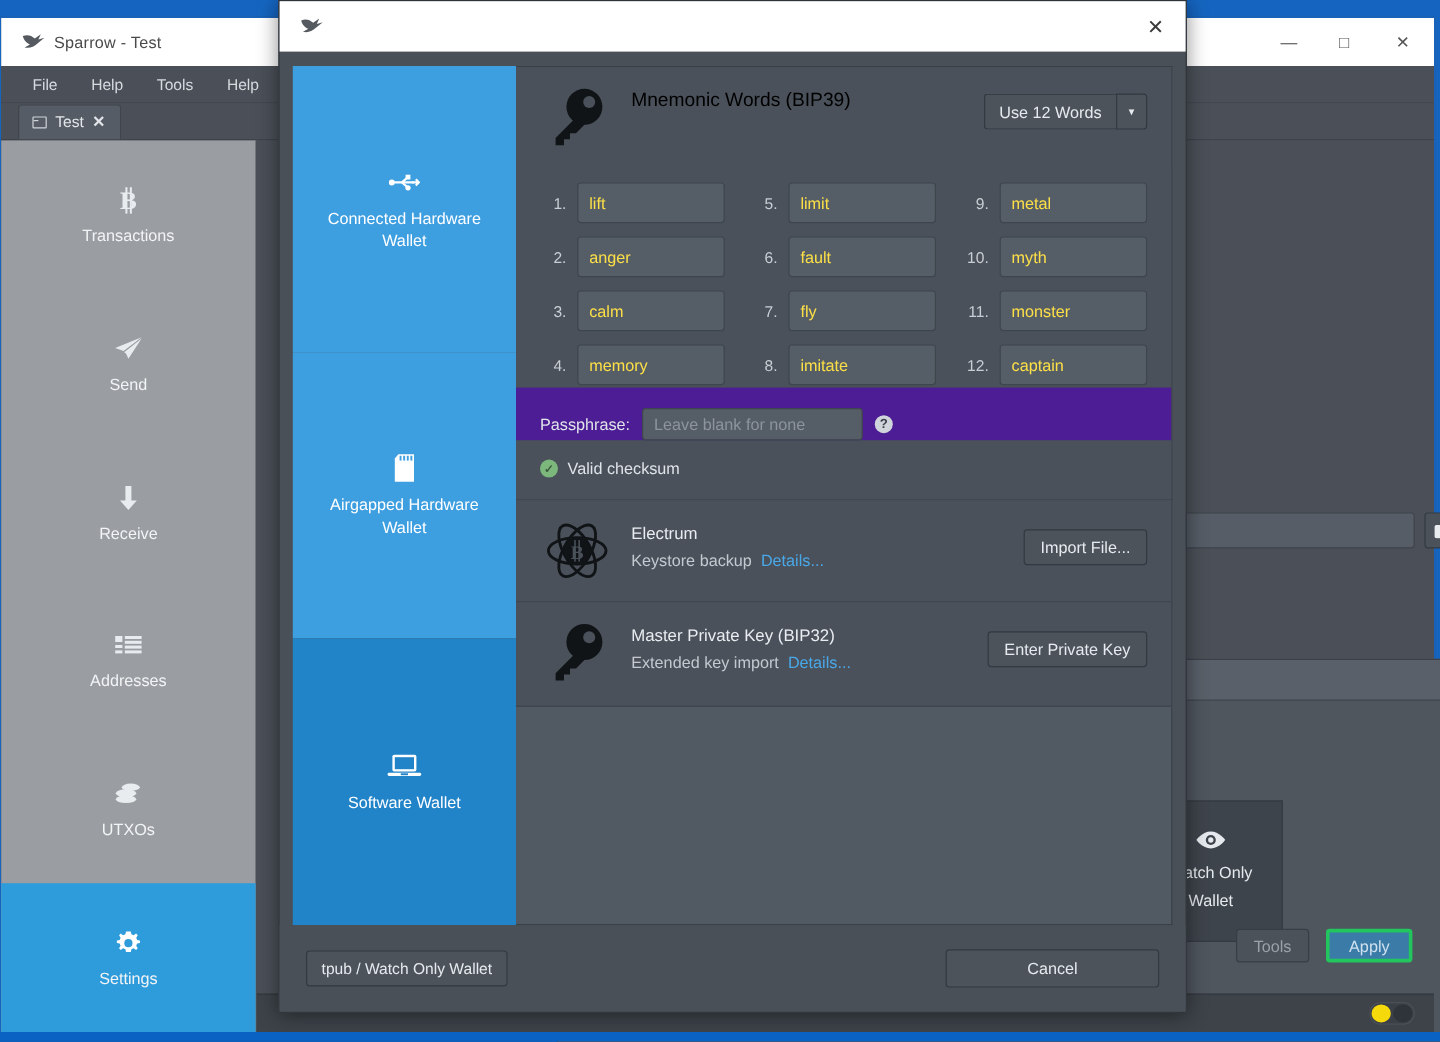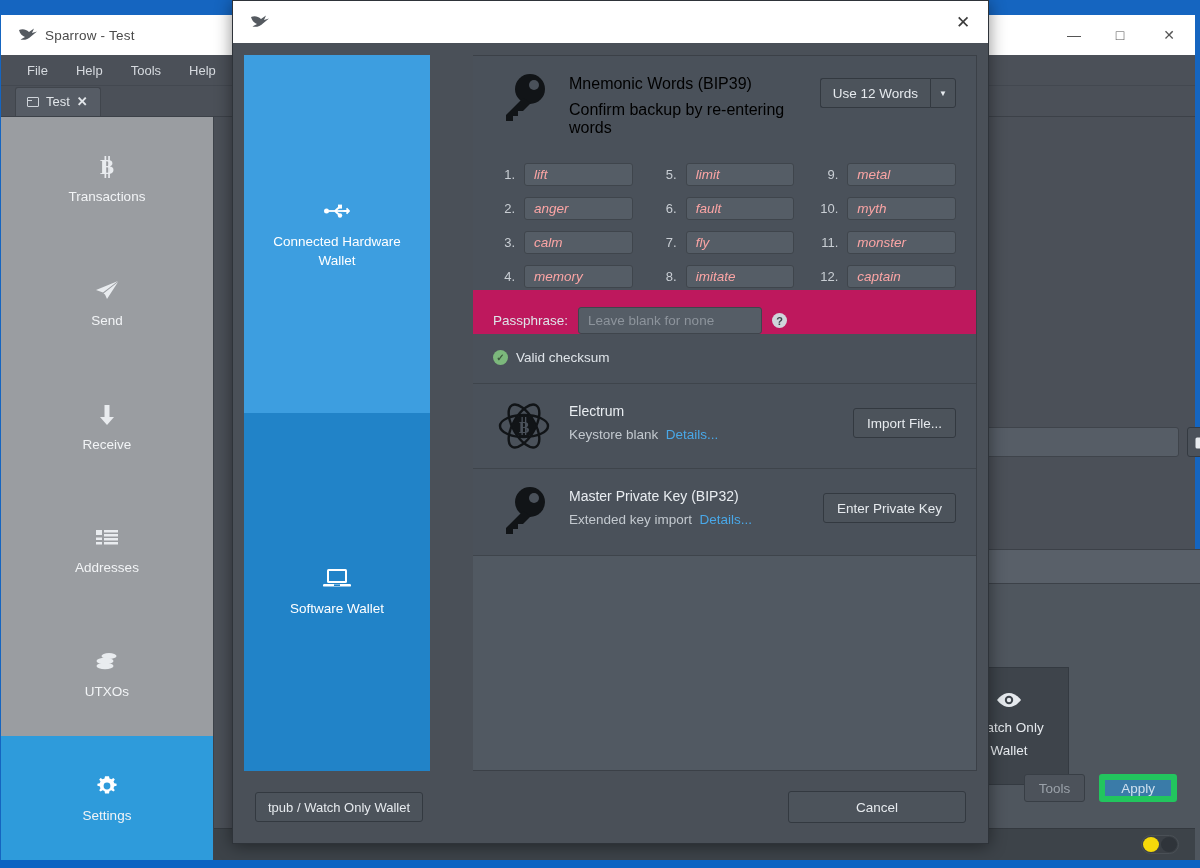--- a/index.html
+++ b/index.html
@@ -115,21 +115,21 @@
 
   .action-row {
     position: absolute; right: 18px; bottom: 58px; display: flex; gap: 14px; align-items: center;
   }
   .btn-revert {
     height: 28px; padding: 0 14px; background: #4c525a; border: 1px solid #383e45;
     border-radius: 3px; color: #9aa1a9; font-size: 13.5px;
     display: flex; align-items: center;
   }
   .btn-apply {
-    height: 28px; padding: 0 16px; background: #3a7ba8; border: 6px solid #22c55e;
+    height: 28px; padding: 0 16px; background: #3a7ba8; border: 3px solid #22c55e;
     border-radius: 3px; color: #cfe0ee; font-size: 13.5px;
     display: flex; align-items: center;
   }
 
   .statusbar {
     position: absolute; left: 0; right: 0; bottom: 0; height: 32px;
     background: #3d4349; border-top: 1px solid #34393f;
     display: flex; align-items: center; justify-content: flex-end; padding-right: 16px;
   }
   .theme-toggle {
@@ -165,21 +165,21 @@
 
   .type-sidebar { width: 186px; display: flex; flex-direction: column; }
   .type-opt {
     flex: 1 1 0; display: flex; flex-direction: column; align-items: center; justify-content: center;
     gap: 9px; color: #ffffff; font-size: 13.5px; text-align: center; line-height: 1.35;
     background: #3d9ee0; padding: 16px 12px;
   }
   .type-opt.selected { background: #2183c8; }
   .type-opt .t-ico { height: 26px; display: flex; align-items: center; justify-content: center; }
 
-  .options-col { flex: 1; display: flex; flex-direction: column; background: #515962; border: 1px solid #3b4047; border-left: none; margin-left: 43px; }
+  .options-col { flex: 1; display: flex; flex-direction: column; background: #515962; border: 1px solid #3b4047; border-left: none; }
 
   .opt-row {
     display: flex; align-items: flex-start;
     padding: 16px 20px 16px 20px; gap: 14px;
     border-bottom: 1px solid #3e444b;
     background: #4a515a;
   }
   .opt-row .o-ico { width: 62px; display: flex; align-items: center; justify-content: center; flex-shrink: 0; }
   .opt-row .o-text { flex: 1; display: flex; flex-direction: column; gap: 8px; padding-top: 3px; }
   .opt-row .o-title { font-size: 14px; color: #e9edf1; }
@@ -212,25 +212,25 @@
     color: #e6eaee; font-size: 8px;
   }
 
   .words-area { padding: 12px 20px 2px 20px; background: #4a515a; }
   .words-grid {
     display: grid; grid-template-columns: repeat(3, 1fr); column-gap: 22px; row-gap: 11px;
   }
   .word-cell { display: flex; align-items: center; gap: 9px; }
   .word-cell .wnum { width: 22px; text-align: right; font-size: 13px; color: #c9ced4; }
   .word-input {
-    flex: 1; height: 23px; background: #555d66; border: 1px solid #3f454c; border-radius: 3px;
-    display: flex; align-items: center; padding: 0 9px; font-size: 13.5px; color: #fca5a5; font-style: italic;
-  }
-
-  .pass-row { display: flex; align-items: center; gap: 10px; padding: 17px 20px 0 20px; background: #be185d; }
+    flex: 1; height: 34px; background: #555d66; border: 1px solid #3f454c; border-radius: 3px;
+    display: flex; align-items: center; padding: 0 9px; font-size: 13.5px; color: #fde047;
+  }
+
+  .pass-row { display: flex; align-items: center; gap: 10px; padding: 17px 20px 0 20px; background: #4c1d95; }
   .pass-row .plabel { font-size: 13.5px; color: #dfe4e9; }
   .pass-input {
     width: 184px; height: 27px; background: #555d66; border: 1px solid #3f454c; border-radius: 3px;
     display: flex; align-items: center; padding: 0 9px; font-size: 13.5px; color: #8d949c;
   }
   .help-ico {
     width: 15px; height: 15px; border-radius: 50%; background: #cfd5db; color: #3d434a;
     font-size: 11px; font-weight: bold; display: flex; align-items: center; justify-content: center;
   }
 
@@ -442,20 +442,32 @@
               <path d="M11 8 L16 3.5" stroke="#fff" stroke-width="1.8" fill="none"></path>
               <path d="M11 8 L16 12.5" stroke="#fff" stroke-width="1.8" fill="none"></path>
               <rect x="14" y="1.6" width="4" height="4" fill="#fff"></rect>
               <circle cx="16" cy="12.5" r="2.2" fill="#fff"></circle>
               <path d="M19.5 8 L25 8 M22.5 5.4 L25 8 L22.5 10.6" stroke="#fff" stroke-width="1.8" fill="none"></path>
             </svg>
           </span>
           <span>Connected Hardware Wallet</span>
         </div>
 
+        <div class="type-opt">
+          <span class="t-ico">
+            <svg width="18" height="24" viewBox="0 0 18 24">
+              <path d="M4 0.5 H17 V23.5 H1 V4 Z" fill="#fff"></path>
+              <rect x="5" y="1.8" width="1.6" height="4" fill="#3d9ee0"></rect>
+              <rect x="8" y="1.8" width="1.6" height="4" fill="#3d9ee0"></rect>
+              <rect x="11" y="1.8" width="1.6" height="4" fill="#3d9ee0"></rect>
+              <rect x="14" y="1.8" width="1.6" height="4" fill="#3d9ee0"></rect>
+            </svg>
+          </span>
+          <span>Airgapped Hardware Wallet</span>
+        </div>
 
         <div class="type-opt selected">
           <span class="t-ico">
             <svg width="30" height="22" viewBox="0 0 30 22">
               <rect x="5" y="2" width="20" height="14" rx="1.5" fill="#fff"></rect>
               <rect x="7" y="4" width="16" height="10" fill="#2183c8"></rect>
               <rect x="1" y="17" width="28" height="2.6" rx="1.2" fill="#fff"></rect>
               <rect x="12" y="17.4" width="6" height="1.6" fill="#2183c8"></rect>
             </svg>
           </span>
@@ -469,21 +481,20 @@
           <div class="bip39-head">
             <span class="o-ico">
               <svg width="54" height="54" viewBox="0 0 54 54">
                 <circle cx="33" cy="17" r="15" fill="#111417"></circle>
                 <circle cx="37" cy="13" r="5" fill="#4a515a"></circle>
                 <path d="M26 26 L9 43 L9 49 L16 49 L16 44 L21 44 L21 39 L26 39 L34 31 Z" fill="#111417"></path>
               </svg>
             </span>
             <span class="o-text">
               <span class="o-title">Mnemonic Words (BIP39)</span>
-              <span class="o-sub">Confirm backup by re-entering words</span>
             </span>
             <span class="split-btn">
               <span class="sb-main">Use 12 Words</span>
               <span class="sb-arrow">▼</span>
             </span>
           </div>
 
           <div class="words-area">
             <div class="words-grid">
               <div class="word-cell">
@@ -562,21 +573,21 @@
               <ellipse cx="26" cy="26" rx="24" ry="11" fill="none" stroke="#111417" stroke-width="2.4" transform="rotate(120 26 26)"></ellipse>
               <circle cx="26" cy="26" r="11" fill="#111417"></circle>
               <text x="26" y="33" font-size="16" font-family="'Liberation Serif',serif" font-weight="bold" fill="#4a515a" text-anchor="middle">B</text>
               <rect x="23.5" y="17" width="1.3" height="18" fill="#4a515a"></rect>
               <rect x="27" y="17" width="1.3" height="18" fill="#4a515a"></rect>
             </svg>
           </span>
           <span class="o-text">
             <span class="o-title">Electrum</span>
             <span class="o-sub">
-              <span>Keystore blank</span>
+              <span>Keystore backup</span>
               &nbsp;<a href="#">Details...</a>
             </span>
           </span>
           <span class="o-act">
             <span class="dbtn">Import File...</span>
           </span>
         </div>
 
         <div class="opt-row">
           <span class="o-ico">

